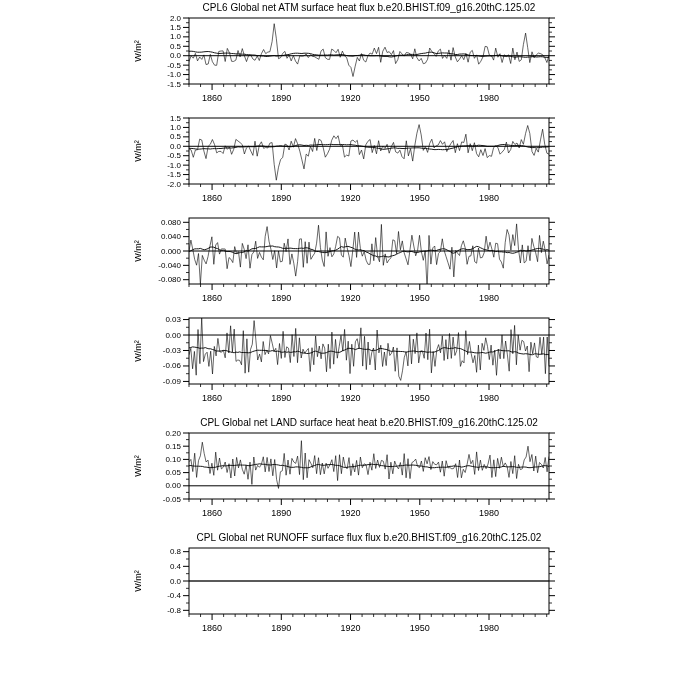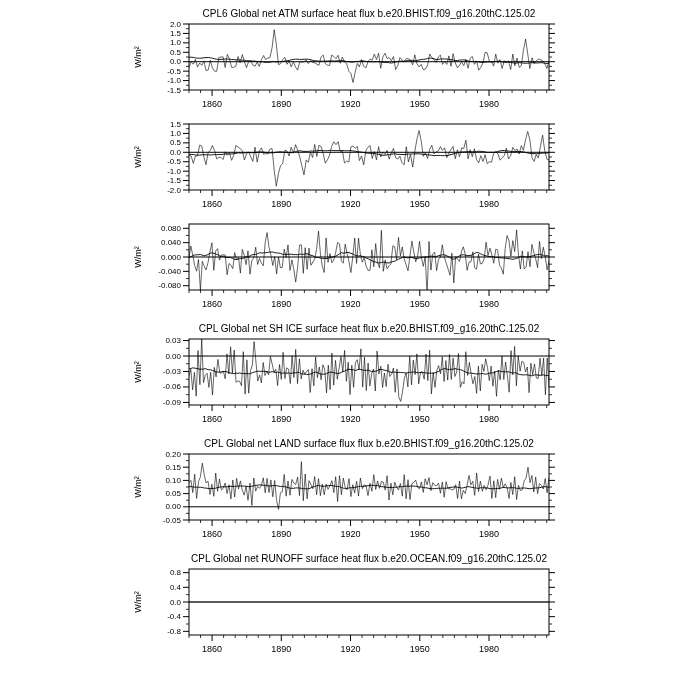--- a/index.html
+++ b/index.html
@@ -1,21 +1,21 @@
 <!DOCTYPE html>
 <html><head>
 <meta charset="utf-8">
 <style>
   html,body{margin:0;padding:0;}
   body{
     width:700px;height:700px;background:#ffffff;color:#000;
     font-family:"Liberation Sans", sans-serif;
     overflow:hidden;
   }
-  .figure{padding-top:6px;}
+  .figure{}
   .panel{width:480px;margin:0 0 4px 105px;}
   .panel .title{
     width:480px;text-align:center;position:relative;left:24px;
     font-size:10px;line-height:15px;height:15px;white-space:nowrap;
   }
   svg{display:block;}
   svg text{font-family:"Liberation Sans", sans-serif;fill:#000;}
 </style>
 </head>
 <body>
@@ -284,21 +284,20 @@
           <line x1="441.6923076923077" x2="441.6923076923077" y1="69" y2="72" stroke="#000" stroke-width="0.8"></line>
         </g>
         <text transform="translate(36 36) rotate(-90)" text-anchor="middle" font-size="9">W/m²</text>
         <line x1="84" x2="444" y1="36" y2="36" stroke="#000" stroke-width="1"></line>
         <polyline points="84.0,36.2 85.9,25.1 87.8,34.5 89.7,44.5 91.6,50.2 93.5,38.5 95.4,69.2 97.3,40.4 99.2,45.2 101.1,48.9 103.0,41.7 105.0,30.7 106.9,21.8 108.8,49.3 110.7,30.0 112.6,27.6 114.5,39.1 116.4,33.9 118.3,33.9 120.2,34.0 122.1,53.7 124.0,42.5 125.9,44.2 127.8,47.6 129.7,31.6 131.6,38.7 133.5,36.8 135.4,52.1 137.3,28.4 139.2,34.2 141.1,43.6 143.0,29.8 145.0,53.2 146.9,39.6 148.8,36.9 150.7,26.2 152.6,43.4 154.5,37.4 156.4,42.1 158.3,44.8 160.2,21.4 162.1,11.6 164.0,26.2 165.9,34.1 167.8,44.5 169.7,35.7 171.6,52.9 173.5,36.0 175.4,46.9 177.3,46.3 179.2,28.2 181.1,36.6 183.0,23.9 185.0,49.4 186.9,38.9 188.8,48.3 190.7,61.1 192.6,46.7 194.5,24.1 196.4,23.8 198.3,52.3 200.2,26.7 202.1,48.3 204.0,27.1 205.9,44.3 207.8,41.0 209.7,38.1 211.6,28.2 213.5,10.2 215.4,32.3 217.3,45.1 219.2,51.5 221.1,16.9 223.0,41.3 225.0,32.6 226.9,41.8 228.8,39.0 230.7,31.3 232.6,21.4 234.5,22.8 236.4,40.0 238.3,42.2 240.2,23.1 242.1,32.5 244.0,40.8 245.9,51.6 247.8,35.2 249.7,17.1 251.6,42.4 253.5,17.1 255.4,33.7 257.3,41.2 259.2,36.5 261.1,45.2 263.0,49.3 265.0,49.3 266.9,28.8 268.8,45.7 270.7,22.6 272.6,41.4 274.5,46.8 276.4,9.4 278.3,50.3 280.2,38.9 282.1,47.9 284.0,44.8 285.9,42.9 287.8,24.8 289.7,25.7 291.6,38.7 293.5,16.5 295.4,34.8 297.3,25.9 299.2,38.0 301.1,43.8 303.0,49.8 305.0,34.5 306.9,20.2 308.8,31.0 310.7,40.8 312.6,35.4 314.5,20.3 316.4,36.7 318.3,45.3 320.2,35.6 322.1,74.1 324.0,20.4 325.9,49.1 327.8,32.9 329.7,31.0 331.6,49.6 333.5,38.4 335.4,36.4 337.3,23.8 339.2,35.6 341.1,41.7 343.0,47.7 345.0,54.2 346.9,32.2 348.8,61.9 350.7,35.4 352.6,38.2 354.5,40.5 356.4,30.7 358.3,25.8 360.2,32.8 362.1,49.3 364.0,41.3 365.9,40.9 367.8,30.8 369.7,46.7 371.6,48.2 373.5,33.0 375.4,42.9 377.3,42.4 379.2,37.6 381.1,21.2 383.0,34.6 385.0,27.2 386.9,34.0 388.8,42.2 390.7,28.2 392.6,28.7 394.5,44.2 396.4,47.1 398.3,53.2 400.2,27.5 402.1,14.5 404.0,19.9 405.9,35.2 407.8,19.6 409.7,30.6 411.6,8.9 413.5,34.4 415.4,48.0 417.3,29.9 419.2,47.9 421.1,46.2 423.0,30.7 425.0,45.7 426.9,23.4 428.8,31.4 430.7,37.8 432.6,46.7 434.5,20.4 436.4,37.6 438.3,26.2 440.2,35.4 442.1,48.9 444.0,40.0" fill="none" stroke="#000" stroke-width="0.6" clip-path="url(#clip2)"></polyline>
         <polyline points="84.0,36.6 85.9,35.7 87.8,34.7 89.7,33.9 91.6,33.8 93.5,33.8 95.4,33.4 97.3,34.2 99.2,34.8 101.1,34.3 103.0,33.6 105.0,32.1 106.9,32.0 108.8,32.2 110.7,33.1 112.6,33.6 114.5,34.7 116.4,35.5 118.3,35.2 120.2,36.1 122.1,36.5 124.0,36.4 125.9,36.7 127.8,37.4 129.7,38.4 131.6,38.5 133.5,38.0 135.4,37.6 137.3,37.6 139.2,36.8 141.1,35.6 143.0,36.0 145.0,35.0 146.9,33.8 148.8,33.5 150.7,33.5 152.6,32.6 154.5,31.8 156.4,31.9 158.3,31.9 160.2,31.8 162.1,31.5 164.0,31.1 165.9,31.1 167.8,31.0 169.7,31.7 171.6,31.9 173.5,32.0 175.4,32.4 177.3,33.2 179.2,33.5 181.1,33.2 183.0,33.4 185.0,33.1 186.9,33.3 188.8,33.6 190.7,33.6 192.6,33.7 194.5,33.3 196.4,33.1 198.3,33.4 200.2,32.8 202.1,32.8 204.0,33.4 205.9,34.3 207.8,34.6 209.7,35.9 211.6,36.5 213.5,36.5 215.4,37.0 217.3,37.5 219.2,37.6 221.1,37.6 223.0,37.1 225.0,36.5 226.9,35.9 228.8,35.7 230.7,35.2 232.6,34.2 234.5,32.8 236.4,31.6 238.3,32.2 240.2,31.8 242.1,31.4 244.0,31.6 245.9,32.3 247.8,32.9 249.7,34.1 251.6,34.6 253.5,35.0 255.4,34.8 257.3,35.4 259.2,35.6 261.1,37.0 263.0,37.6 265.0,38.9 266.9,39.8 268.8,40.8 270.7,41.0 272.6,41.9 274.5,41.8 276.4,41.6 278.3,41.0 280.2,41.5 282.1,41.8 284.0,42.0 285.9,41.1 287.8,40.7 289.7,40.2 291.6,39.2 293.5,38.2 295.4,37.5 297.3,36.5 299.2,36.2 301.1,36.6 303.0,36.9 305.0,36.5 306.9,36.5 308.8,37.1 310.7,37.6 312.6,37.5 314.5,36.9 316.4,36.6 318.3,36.2 320.2,36.3 322.1,35.9 324.0,35.4 325.9,35.1 327.8,35.3 329.7,35.7 331.6,35.5 333.5,34.6 335.4,34.3 337.3,33.8 339.2,33.8 341.1,34.4 343.0,35.5 345.0,36.4 346.9,37.9 348.8,38.2 350.7,37.3 352.6,35.9 354.5,34.8 356.4,34.0 358.3,33.7 360.2,34.1 362.1,34.6 364.0,34.6 365.9,34.4 367.8,33.7 369.7,32.4 371.6,31.4 373.5,31.7 375.4,32.7 377.3,33.6 379.2,34.5 381.1,34.8 383.0,35.4 385.0,35.8 386.9,35.5 388.8,36.0 390.7,36.6 392.6,36.3 394.5,36.8 396.4,36.8 398.3,37.1 400.2,37.1 402.1,37.7 404.0,37.5 405.9,38.0 407.8,38.3 409.7,37.9 411.6,37.3 413.5,36.6 415.4,35.3 417.3,36.0 419.2,35.5 421.1,36.1 423.0,35.7 425.0,35.7 426.9,35.0 428.8,34.5 430.7,33.9 432.6,33.5 434.5,33.4 436.4,33.8 438.3,34.2 440.2,35.1 442.1,34.6 444.0,35.2" fill="none" stroke="#000" stroke-width="0.9" clip-path="url(#clip2)"></polyline>
       </svg>
   </section>
 
   <section class="panel">
-    <div class="title">CPL Global net SH ICE surface heat flux b.e20.BHIST.f09_g16.20thC.125.02</div>
     <svg class="plot" viewBox="0 0 480 96" width="480" height="96">
         <defs>
           <clipPath id="clip3">
             <rect x="84" y="3" width="360" height="66"></rect>
           </clipPath>
         </defs>
         <rect x="84" y="3" width="360" height="66" fill="none" stroke="#000" stroke-width="1"></rect>
         <g font-size="8">
           <line x1="84" x2="78" y1="4.546875000000002" y2="4.546875000000002" stroke="#000" stroke-width="1"></line>
           <line x1="444" x2="450" y1="4.546875000000002" y2="4.546875000000002" stroke="#000" stroke-width="1"></line>
@@ -364,21 +363,21 @@
           <line x1="441.6923076923077" x2="441.6923076923077" y1="69" y2="72" stroke="#000" stroke-width="0.8"></line>
         </g>
         <text transform="translate(36 36) rotate(-90)" text-anchor="middle" font-size="9">W/m²</text>
         <line x1="84" x2="444" y1="20.015625" y2="20.015625" stroke="#000" stroke-width="1"></line>
         <polyline points="84.0,39.8 85.8,33.3 87.6,53.8 89.4,36.4 91.2,60.2 93.0,14.5 94.9,48.7 96.7,2.6 98.5,46.6 100.3,39.1 102.1,37.2 103.9,51.4 105.7,36.2 107.5,59.0 109.3,31.4 111.1,40.9 112.9,23.4 114.8,36.8 116.6,37.2 118.4,35.3 120.2,42.8 122.0,17.9 123.8,38.0 125.6,10.8 127.4,37.1 129.2,14.1 131.0,46.4 132.8,45.0 134.7,45.4 136.5,49.8 138.3,15.7 140.1,58.2 141.9,23.8 143.7,57.2 145.5,34.5 147.3,29.2 149.1,5.6 150.9,25.2 152.7,45.0 154.6,39.1 156.4,46.9 158.2,26.5 160.0,39.6 161.8,35.2 163.6,38.9 165.4,20.5 167.2,28.2 169.0,36.4 170.8,33.3 172.6,49.6 174.5,28.5 176.3,43.4 178.1,16.3 179.9,42.5 181.7,31.8 183.5,33.2 185.3,47.6 187.1,19.7 188.9,41.5 190.7,13.4 192.5,47.7 194.4,22.8 196.2,43.0 198.0,34.2 199.8,38.3 201.6,35.6 203.4,33.5 205.2,56.5 207.0,32.7 208.8,49.8 210.6,20.9 212.4,41.7 214.3,31.0 216.1,43.8 217.9,28.9 219.7,33.1 221.5,56.8 223.3,29.2 225.1,53.6 226.9,17.1 228.7,49.2 230.5,24.4 232.3,43.2 234.2,31.5 236.0,20.4 237.8,36.2 239.6,14.4 241.4,45.2 243.2,26.2 245.0,58.6 246.8,29.2 248.6,51.3 250.4,26.7 252.2,23.7 254.1,33.5 255.9,12.8 257.7,51.1 259.5,21.3 261.3,54.6 263.1,27.0 264.9,49.9 266.7,37.8 268.5,33.0 270.3,55.0 272.1,15.0 273.9,37.9 275.8,30.2 277.6,51.5 279.4,37.0 281.2,50.6 283.0,28.3 284.8,40.5 286.6,38.1 288.4,32.0 290.2,56.3 292.0,32.9 293.8,61.2 295.7,65.4 297.5,55.8 299.3,42.3 301.1,36.9 302.9,50.9 304.7,20.1 306.5,48.9 308.3,24.2 310.1,38.6 311.9,17.9 313.7,47.9 315.6,35.9 317.4,35.8 319.2,43.3 321.0,18.0 322.8,44.7 324.6,14.2 326.4,57.9 328.2,36.5 330.0,51.4 331.8,34.7 333.6,29.6 335.5,37.8 337.3,20.8 339.1,45.5 340.9,24.6 342.7,44.1 344.5,18.5 346.3,43.4 348.1,22.1 349.9,40.5 351.7,35.8 353.5,17.6 355.4,51.4 357.2,45.7 359.0,47.9 360.8,15.7 362.6,39.5 364.4,26.4 366.2,38.6 368.0,47.8 369.8,40.5 371.6,57.3 373.4,30.1 375.3,54.9 377.1,28.3 378.9,35.4 380.7,22.8 382.5,31.4 384.3,44.6 386.1,30.1 387.9,50.2 389.7,35.1 391.5,60.3 393.3,34.1 395.2,43.8 397.0,19.9 398.8,43.6 400.6,26.0 402.4,39.9 404.2,56.2 406.0,14.6 407.8,38.7 409.6,10.4 411.4,49.8 413.2,19.9 415.1,35.2 416.9,25.3 418.7,26.6 420.5,36.0 422.3,31.0 424.1,56.7 425.9,27.2 427.7,38.8 429.5,27.9 431.3,41.8 433.1,42.6 435.0,22.2 436.8,39.5 438.6,22.1 440.4,58.7 442.2,22.0 444.0,51.3" fill="none" stroke="#000" stroke-width="0.6" clip-path="url(#clip3)"></polyline>
         <polyline points="84.0,32.9 85.8,32.5 87.6,31.9 89.4,32.1 91.2,32.4 93.0,32.7 94.9,33.3 96.7,33.1 98.5,33.1 100.3,32.6 102.1,33.3 103.9,33.8 105.7,33.8 107.5,34.5 109.3,35.0 111.1,36.0 112.9,36.0 114.8,36.1 116.6,35.8 118.4,35.4 120.2,35.5 122.0,35.8 123.8,36.6 125.6,37.0 127.4,37.5 129.2,37.7 131.0,37.1 132.8,37.4 134.7,36.9 136.5,37.5 138.3,37.5 140.1,37.6 141.9,37.6 143.7,37.8 145.5,37.6 147.3,36.7 149.1,36.1 150.9,35.6 152.7,35.2 154.6,35.3 156.4,35.3 158.2,35.4 160.0,35.4 161.8,35.5 163.6,36.1 165.4,36.1 167.2,35.6 169.0,36.0 170.8,36.5 172.6,36.1 174.5,36.6 176.3,37.2 178.1,37.2 179.9,36.7 181.7,37.3 183.5,36.9 185.3,37.4 187.1,37.2 188.9,36.7 190.7,36.9 192.5,36.2 194.4,36.6 196.2,37.6 198.0,38.0 199.8,38.0 201.6,38.5 203.4,38.5 205.2,38.1 207.0,37.6 208.8,36.5 210.6,36.1 212.4,36.6 214.3,37.5 216.1,38.2 217.9,38.2 219.7,38.1 221.5,37.6 223.3,36.7 225.1,36.2 226.9,36.2 228.7,36.6 230.5,37.2 232.3,37.3 234.2,37.4 236.0,36.7 237.8,35.5 239.6,35.1 241.4,34.2 243.2,33.4 245.0,33.3 246.8,33.7 248.6,33.8 250.4,34.6 252.2,33.8 254.1,33.3 255.9,33.5 257.7,34.0 259.5,34.3 261.3,34.4 263.1,34.1 264.9,34.8 266.7,35.6 268.5,35.3 270.3,35.4 272.1,34.8 273.9,33.7 275.8,33.4 277.6,33.7 279.4,34.2 281.2,34.4 283.0,35.0 284.8,35.9 286.6,36.4 288.4,36.1 290.2,36.1 292.0,36.7 293.8,36.3 295.7,36.5 297.5,36.5 299.3,36.8 301.1,37.1 302.9,36.8 304.7,36.3 306.5,36.2 308.3,36.0 310.1,36.1 311.9,36.6 313.7,36.8 315.6,36.5 317.4,36.6 319.2,36.6 321.0,37.0 322.8,37.3 324.6,37.0 326.4,37.2 328.2,37.2 330.0,36.9 331.8,36.1 333.6,35.4 335.5,34.2 337.3,33.2 339.1,32.7 340.9,32.8 342.7,33.3 344.5,33.6 346.3,33.2 348.1,33.3 349.9,32.6 351.7,33.0 353.5,33.4 355.4,33.6 357.2,34.3 359.0,35.3 360.8,36.0 362.6,37.1 364.4,37.1 366.2,37.1 368.0,37.4 369.8,37.8 371.6,37.9 373.4,37.9 375.3,37.8 377.1,37.4 378.9,37.8 380.7,38.2 382.5,37.8 384.3,37.2 386.1,36.9 387.9,37.0 389.7,36.3 391.5,35.5 393.3,35.1 395.2,35.1 397.0,35.6 398.8,35.7 400.6,35.8 402.4,35.8 404.2,35.8 406.0,36.8 407.8,37.1 409.6,36.7 411.4,37.0 413.2,38.0 415.1,38.5 416.9,38.8 418.7,39.0 420.5,38.7 422.3,38.9 424.1,39.2 425.9,39.7 427.7,39.7 429.5,38.9 431.3,38.8 433.1,39.2 435.0,39.3 436.8,39.0 438.6,38.9 440.4,39.6 442.2,39.4 444.0,39.8" fill="none" stroke="#000" stroke-width="0.9" clip-path="url(#clip3)"></polyline>
       </svg>
   </section>
 
   <section class="panel">
-    <div class="title">CPL Global net LAND surface flux flux b.e20.BHIST.f09_g16.20thC.125.02</div>
+    <div class="title">CPL Global net LAND surface heat heat b.e20.BHIST.f09_g16.20thC.125.02</div>
     <svg class="plot" viewBox="0 0 480 96" width="480" height="96">
         <defs>
           <clipPath id="clip4">
             <rect x="84" y="3" width="360" height="66"></rect>
           </clipPath>
         </defs>
         <rect x="84" y="3" width="360" height="66" fill="none" stroke="#000" stroke-width="1"></rect>
         <g font-size="8">
           <line x1="84" x2="78" y1="3" y2="3" stroke="#000" stroke-width="1"></line>
           <line x1="444" x2="450" y1="3" y2="3" stroke="#000" stroke-width="1"></line>
@@ -449,21 +448,21 @@
           <line x1="441.6923076923077" x2="441.6923076923077" y1="69" y2="72" stroke="#000" stroke-width="0.8"></line>
         </g>
         <text transform="translate(36 36) rotate(-90)" text-anchor="middle" font-size="9">W/m²</text>
         <line x1="84" x2="444" y1="55.800000000000004" y2="55.800000000000004" stroke="#000" stroke-width="1"></line>
         <polyline points="84.0,31.8 85.9,29.4 87.8,41.6 89.7,23.2 91.6,47.4 93.5,30.6 95.4,25.8 97.3,12.2 99.2,23.5 101.1,32.0 103.0,30.1 105.0,43.5 106.9,33.2 108.8,45.3 110.7,22.1 112.6,40.2 114.5,28.0 116.4,38.9 118.3,37.2 120.2,32.0 122.1,42.5 124.0,33.7 125.9,48.0 127.8,29.0 129.7,46.0 131.6,27.4 133.5,37.9 135.4,29.9 137.3,39.3 139.2,44.2 141.1,35.2 143.0,49.3 145.0,32.1 146.9,54.4 148.8,27.0 150.7,40.1 152.6,35.4 154.5,37.3 156.4,34.4 158.3,26.8 160.2,41.9 162.1,27.4 164.0,41.5 165.9,28.9 167.8,45.8 169.7,29.5 171.6,49.5 173.5,58.4 175.4,41.8 177.3,40.8 179.2,23.4 181.1,45.2 183.0,30.0 185.0,44.2 186.9,28.4 188.8,32.0 190.7,33.4 192.6,26.1 194.5,44.6 196.4,10.7 198.3,49.7 200.2,23.0 202.1,47.8 204.0,29.7 205.9,33.4 207.8,37.7 209.7,25.6 211.6,43.7 213.5,27.7 215.4,44.7 217.3,33.0 219.2,43.9 221.1,33.2 223.0,38.3 225.0,34.7 226.9,29.7 228.8,41.6 230.7,25.7 232.6,50.6 234.5,24.7 236.4,43.7 238.3,27.1 240.2,36.4 242.1,38.8 244.0,27.6 245.9,45.6 247.8,33.7 249.7,41.9 251.6,30.4 253.5,45.1 255.4,27.0 257.3,37.7 259.2,33.8 261.1,34.9 263.0,44.6 265.0,32.2 266.9,40.2 268.8,23.7 270.7,38.5 272.6,30.0 274.5,37.4 276.4,30.4 278.3,31.2 280.2,39.1 282.1,24.7 284.0,49.0 285.9,32.2 287.8,43.8 289.7,31.1 291.6,36.3 293.5,38.9 295.4,32.5 297.3,45.1 299.2,23.6 301.1,47.8 303.0,28.7 305.0,48.6 306.9,32.6 308.8,31.4 310.7,29.1 312.6,36.4 314.5,37.6 316.4,31.0 318.3,41.4 320.2,27.7 322.1,33.8 324.0,26.6 325.9,39.6 327.8,31.6 329.7,34.3 331.6,34.8 333.5,32.1 335.4,42.2 337.3,31.0 339.2,46.2 341.1,30.7 343.0,37.9 345.0,37.6 346.9,38.9 348.8,38.3 350.7,33.7 352.6,47.5 354.5,30.0 356.4,47.8 358.3,39.3 360.2,42.5 362.1,34.3 364.0,24.4 365.9,33.8 367.8,30.3 369.7,44.4 371.6,21.9 373.5,40.5 375.4,30.1 377.3,40.3 379.2,34.4 381.1,38.7 383.0,34.1 385.0,25.1 386.9,47.5 388.8,29.8 390.7,46.6 392.6,28.4 394.5,38.3 396.4,27.2 398.3,36.6 400.2,32.9 402.1,36.3 404.0,47.4 405.9,31.5 407.8,43.6 409.7,25.7 411.6,48.5 413.5,34.3 415.4,39.6 417.3,38.8 419.2,29.9 421.1,27.0 423.0,16.2 425.0,31.7 426.9,24.5 428.8,41.0 430.7,26.1 432.6,42.7 434.5,32.5 436.4,34.4 438.3,38.0 440.2,27.5 442.1,41.8 444.0,26.5" fill="none" stroke="#000" stroke-width="0.6" clip-path="url(#clip4)"></polyline>
         <polyline points="84.0,35.7 85.9,35.5 87.8,36.0 89.7,36.1 91.6,36.2 93.5,36.2 95.4,36.3 97.3,36.4 99.2,37.0 101.1,37.1 103.0,37.4 105.0,37.8 106.9,37.4 108.8,37.4 110.7,37.2 112.6,36.5 114.5,36.2 116.4,35.9 118.3,35.7 120.2,35.9 122.1,35.8 124.0,35.4 125.9,35.3 127.8,35.5 129.7,35.4 131.6,35.2 133.5,35.0 135.4,35.0 137.3,35.1 139.2,35.1 141.1,35.2 143.0,35.7 145.0,35.6 146.9,35.2 148.8,34.8 150.7,34.4 152.6,34.2 154.5,33.8 156.4,34.1 158.3,34.3 160.2,34.3 162.1,34.8 164.0,34.9 165.9,35.0 167.8,34.6 169.7,34.5 171.6,34.7 173.5,35.0 175.4,35.5 177.3,35.3 179.2,35.7 181.1,36.0 183.0,36.6 185.0,37.2 186.9,37.3 188.8,37.3 190.7,36.9 192.6,36.9 194.5,37.1 196.4,37.3 198.3,37.8 200.2,37.7 202.1,37.9 204.0,37.6 205.9,36.9 207.8,36.0 209.7,35.5 211.6,34.7 213.5,34.5 215.4,34.9 217.3,35.2 219.2,35.3 221.1,34.9 223.0,34.7 225.0,34.6 226.9,34.5 228.8,34.9 230.7,35.3 232.6,35.4 234.5,35.7 236.4,36.4 238.3,37.2 240.2,37.4 242.1,37.4 244.0,36.9 245.9,36.8 247.8,36.7 249.7,36.4 251.6,36.1 253.5,35.5 255.4,35.2 257.3,35.3 259.2,35.3 261.1,35.0 263.0,34.6 265.0,34.6 266.9,34.1 268.8,34.5 270.7,34.6 272.6,34.5 274.5,35.2 276.4,35.6 278.3,35.8 280.2,36.1 282.1,36.3 284.0,36.5 285.9,36.5 287.8,36.5 289.7,36.2 291.6,36.3 293.5,35.8 295.4,35.7 297.3,35.7 299.2,35.3 301.1,35.0 303.0,35.2 305.0,35.2 306.9,35.0 308.8,35.1 310.7,35.3 312.6,35.6 314.5,36.0 316.4,36.0 318.3,36.5 320.2,36.8 322.1,36.9 324.0,37.4 325.9,37.8 327.8,37.7 329.7,37.7 331.6,37.4 333.5,37.3 335.4,37.3 337.3,37.2 339.2,37.2 341.1,37.3 343.0,36.8 345.0,36.3 346.9,36.3 348.8,35.9 350.7,36.1 352.6,36.3 354.5,36.5 356.4,37.1 358.3,36.8 360.2,36.3 362.1,35.8 364.0,35.7 365.9,36.1 367.8,36.5 369.7,36.9 371.6,37.1 373.5,37.4 375.4,36.8 377.3,36.7 379.2,36.8 381.1,36.8 383.0,37.1 385.0,37.6 386.9,37.7 388.8,37.7 390.7,37.6 392.6,37.5 394.5,37.3 396.4,36.9 398.3,36.3 400.2,36.6 402.1,36.9 404.0,36.9 405.9,36.7 407.8,36.7 409.7,36.8 411.6,37.3 413.5,37.4 415.4,37.2 417.3,37.0 419.2,37.0 421.1,37.1 423.0,37.6 425.0,37.7 426.9,37.5 428.8,37.1 430.7,37.0 432.6,36.9 434.5,36.7 436.4,36.3 438.3,35.7 440.2,35.7 442.1,35.9 444.0,36.4" fill="none" stroke="#000" stroke-width="0.9" clip-path="url(#clip4)"></polyline>
       </svg>
   </section>
 
   <section class="panel">
-    <div class="title">CPL Global net RUNOFF surface heat flux b.e20.OCEAN.f09_g16.20thC.125.02</div>
+    <div class="title">CPL Global net RUNOFF surface flux flux b.e20.BHIST.f09_g16.20thC.125.02</div>
     <svg class="plot" viewBox="0 0 480 96" width="480" height="96">
         <defs>
           <clipPath id="clip5">
             <rect x="84" y="3" width="360" height="66"></rect>
           </clipPath>
         </defs>
         <rect x="84" y="3" width="360" height="66" fill="none" stroke="#000" stroke-width="1"></rect>
         <g font-size="8">
           <line x1="84" x2="78" y1="6.666666666666666" y2="6.666666666666666" stroke="#000" stroke-width="1"></line>
           <line x1="444" x2="450" y1="6.666666666666666" y2="6.666666666666666" stroke="#000" stroke-width="1"></line>

